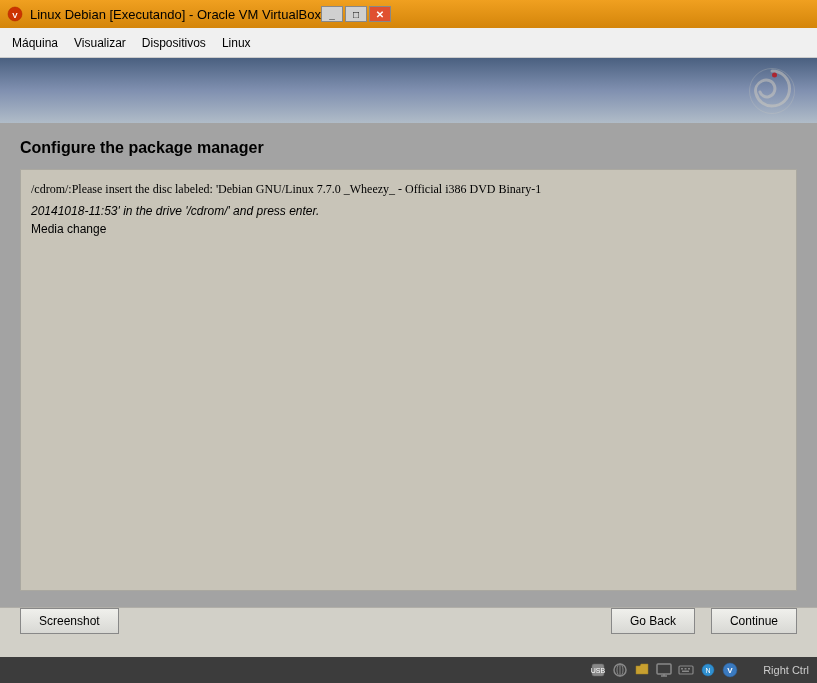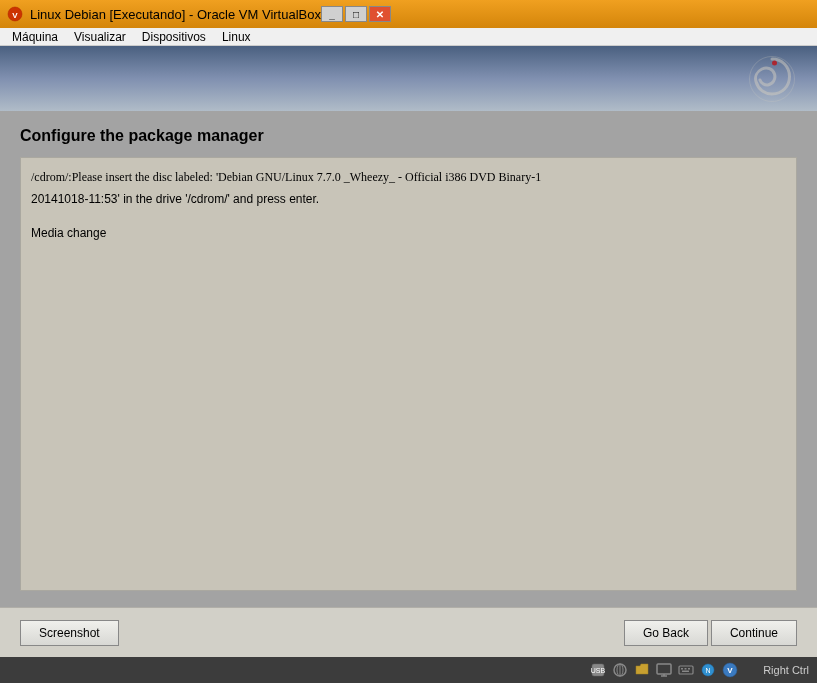--- a/index.html
+++ b/index.html
@@ -55,21 +55,21 @@
     }
 
     .tb-btn-close {
       background: #e05030;
       color: white;
     }
 
     
     #menu-bar {
       background: #f0f0f0;
-      height: 18px;
+      height: 30px;
       display: flex;
       align-items: center;
       padding: 0 4px;
       border-bottom: 1px solid #ccc;
       flex-shrink: 0;
     }
 
     .menu-item {
       padding: 2px 8px;
       font-size: 12px;
@@ -137,38 +137,39 @@
       color: #000;
       line-height: 1.5;
     }
 
     #message-line1 {
       margin-bottom: 4px;
       font-family: Liberation Serif, serif;
     }
 
     #message-line2 {
-      margin-bottom: 16px;
+      margin-bottom: 0;
+      font-style: italic;
     }
 
     
     #bottom-bar {
       background: #d2d0c8;
       height: 50px;
       display: flex;
-      align-items: center;
+      align-items: flex-start;
       padding: 0 20px;
       justify-content: space-between;
       border-top: 1px solid #b0aea8;
       flex-shrink: 0;
     }
 
     #bottom-right-buttons {
       display: flex;
-      gap: 3px;
+      gap: 16px;
     }
 
     .action-btn {
       padding: 5px 18px;
       font-size: 12px;
       background: linear-gradient(to bottom, #f0f0ec, #d8d8d4);
       border: 1px solid #888;
       cursor: pointer;
       color: #000;
       min-width: 80px;

